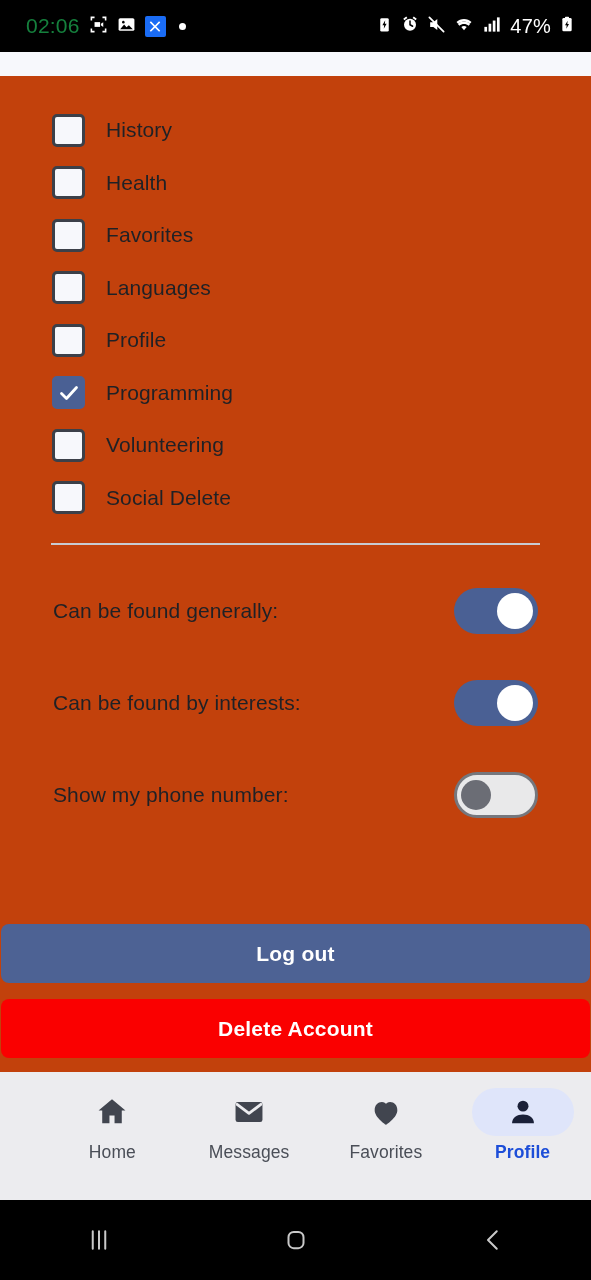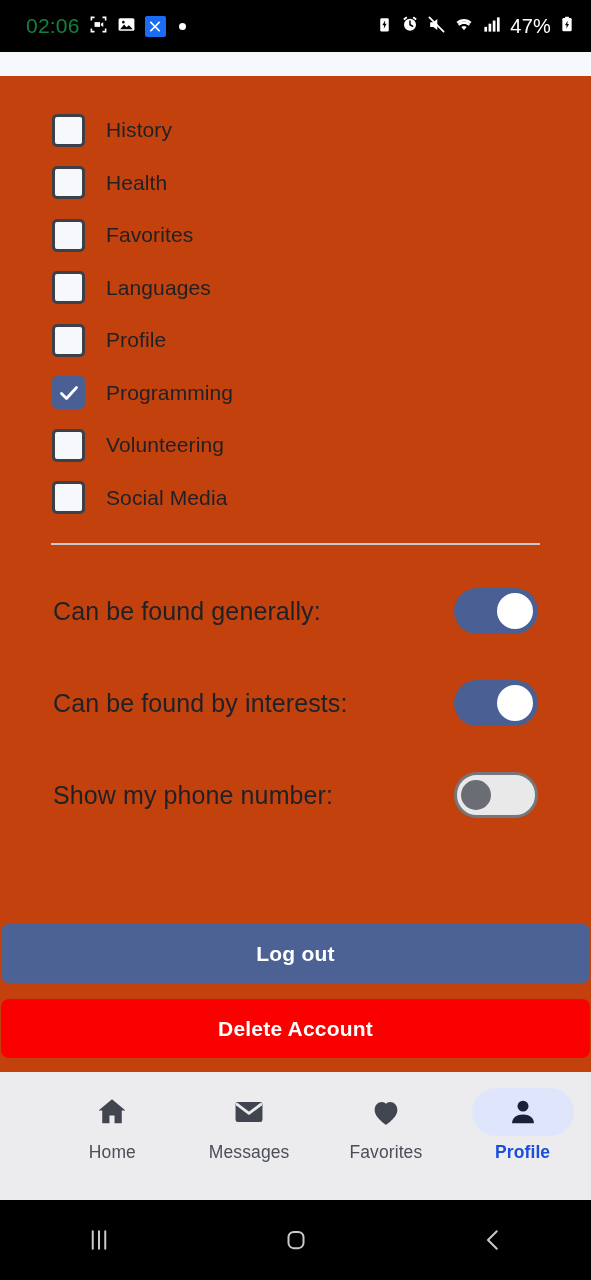--- a/index.html
+++ b/index.html
@@ -124,21 +124,21 @@
     padding-top: 20px;
   }
   .toggle-row {
     display: flex;
     align-items: center;
     justify-content: space-between;
     height: 92px;
     padding: 0 27px 0 27px;
   }
   .toggle-label {
-    font-size: 25px;
+    font-size: 21px;
     color: #1f2126;
     letter-spacing: 0.1px;
     white-space: nowrap;
   }
   .switch {
     position: relative;
     width: 84px;
     height: 46px;
     border-radius: 23px;
     flex: 0 0 auto;
@@ -362,21 +362,21 @@
       <div class="interest-row">
         <span class="cbox">
           
         </span>
         <span class="interest-label">Volunteering</span>
       </div>
       <div class="interest-row">
         <span class="cbox">
           
         </span>
-        <span class="interest-label">Social Media</span>
+        <span class="interest-label">Social Delete</span>
       </div>
     </div>
 
     <div class="divider"></div>
 
     <div class="toggle-list">
       <div class="toggle-row">
         <span class="toggle-label">Can be found generally:</span>
         <span class="switch on">
           <span class="knob"></span>

